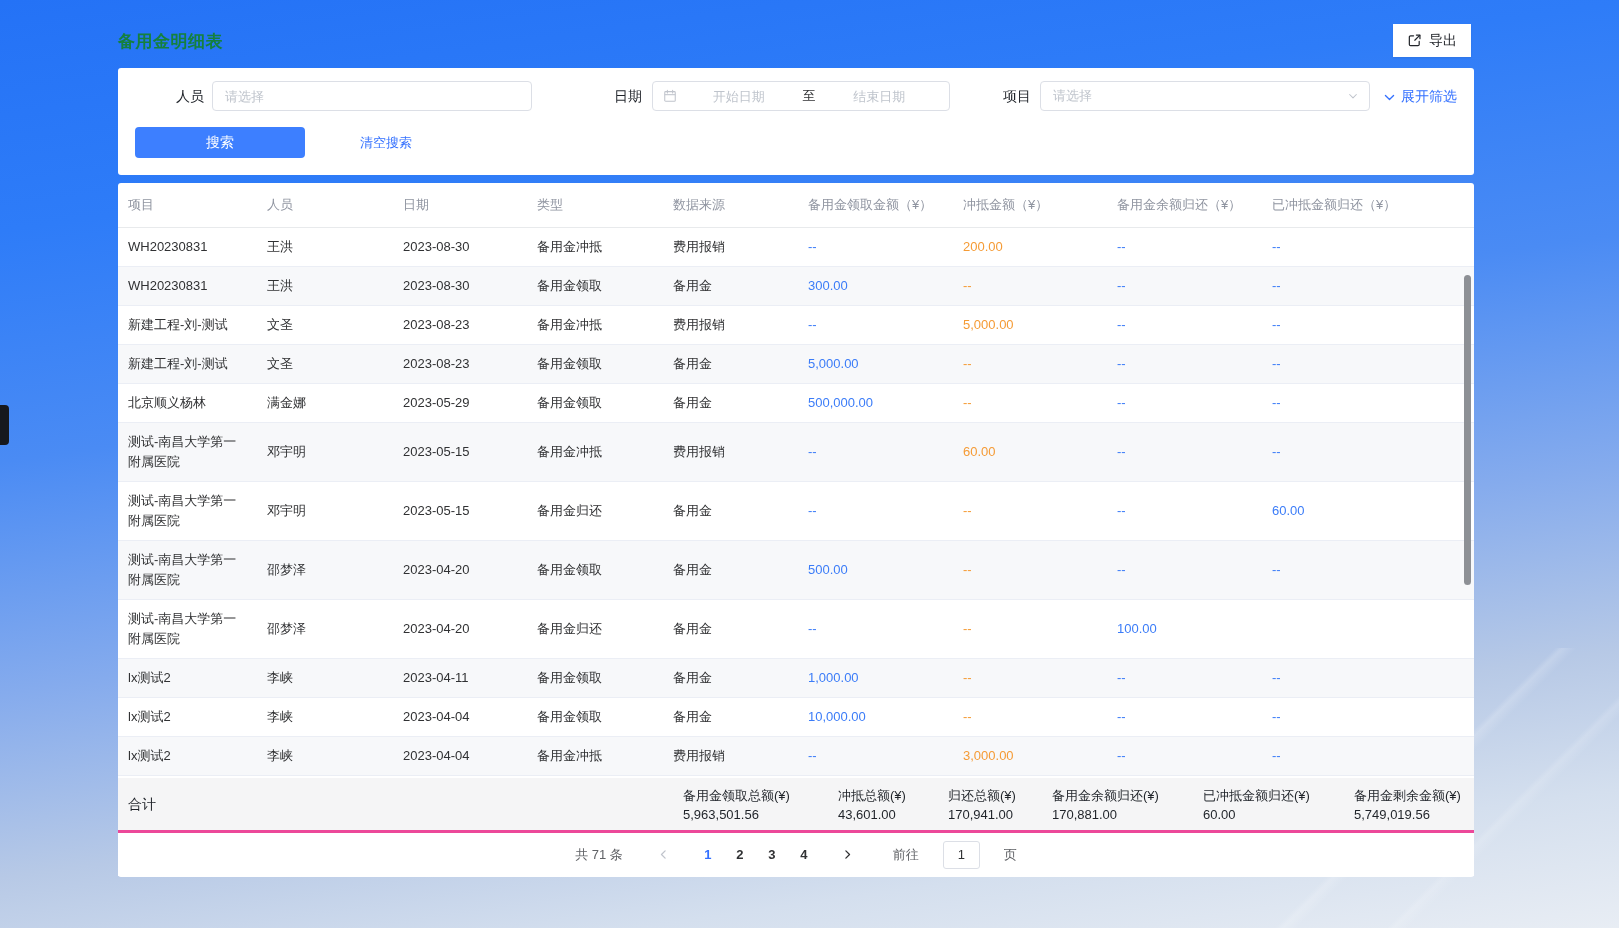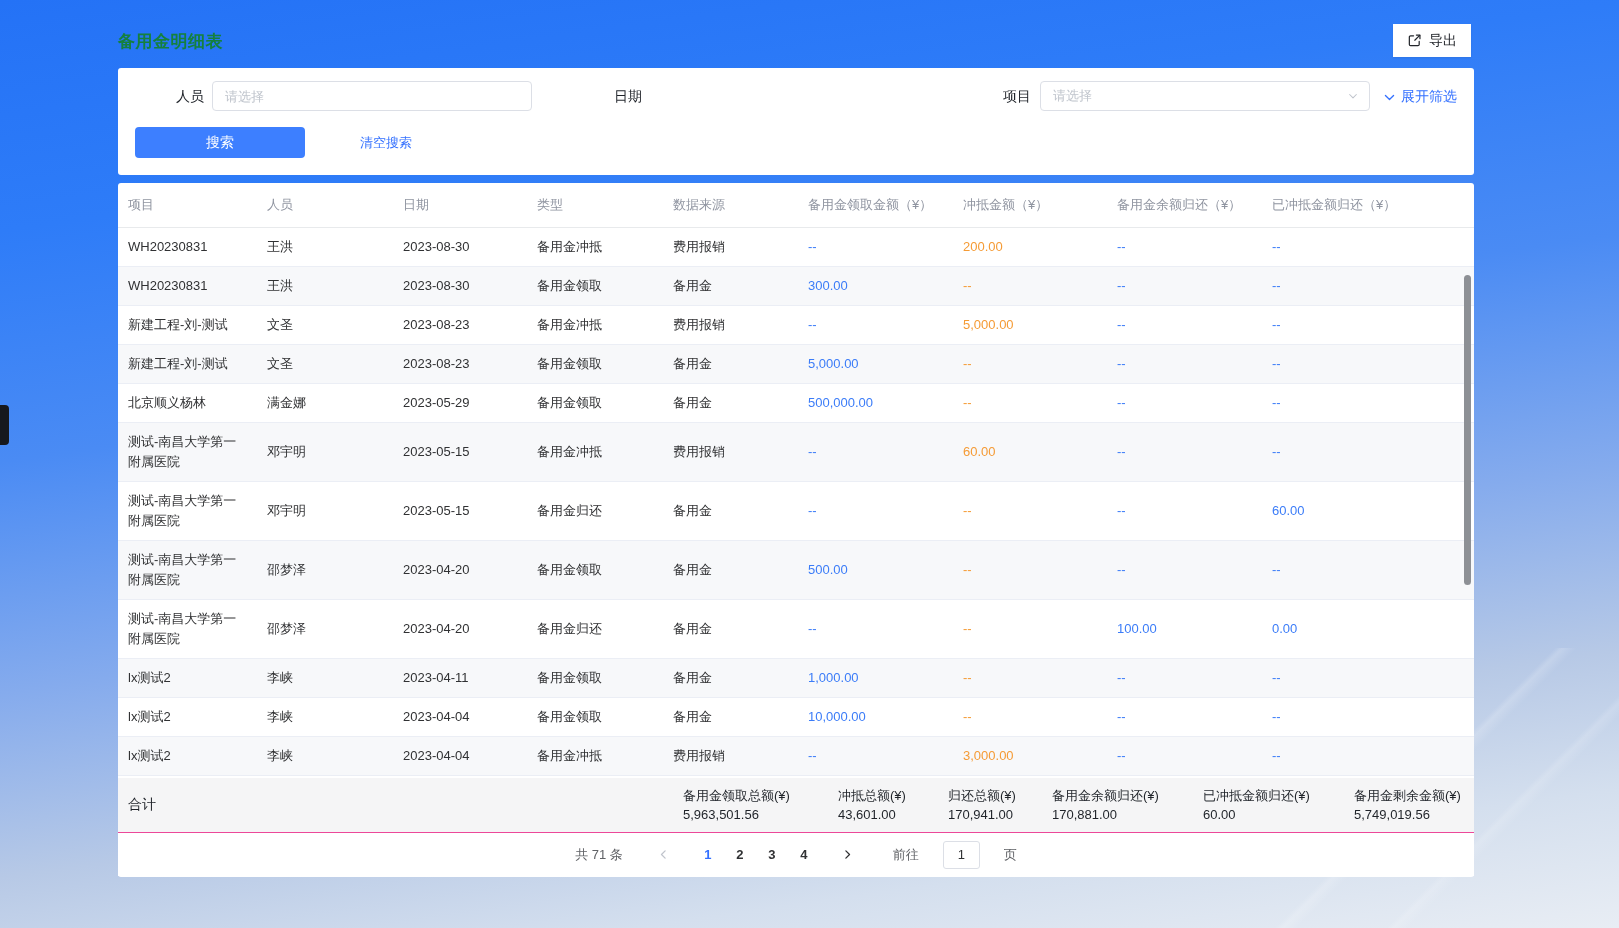--- a/index.html
+++ b/index.html
@@ -48,21 +48,21 @@
   .tr { display:flex; align-items:center; min-height:39px; border-bottom:1px solid #ebeef5; background:#fff; }
   .tr:nth-child(even) { background:#f7f8fa; }
   .td { font-size:13px; color:#303133; padding:9px 10px; line-height:20px; word-break:break-all; }
   .col1{width:139px;} .col2{width:136px;} .col3{width:134px;} .col4{width:136px;} .col5{width:135px;}
   .col6{width:155px;} .col7{width:154px;} .col8{width:155px;} .col9{flex:1;}
   .money.blue { color:var(--money-blue,#3b7cf8); }
   .money.orange { color:var(--money-orange,#f59b35); }
   .scroll-thumb { position:absolute; right:3px; top:47px; width:7px; height:310px; background:#8d9095; border-radius:4px; }
 
   
-  .summary-row { position:relative; height:55px; background:#f5f5f6; border-bottom:1px solid #ec4899; }
+  .summary-row { position:relative; height:55px; background:#f5f5f6; border-bottom:3px solid #ec4899; }
   .summary-label { position:absolute; left:10px; top:18px; font-size:14px; color:#1f2329; }
   .sum-item { position:absolute; top:8px; }
   .sum-item .sl { font-size:13px; color:#1f2329; font-weight:500; line-height:19px; display:block; }
   .sum-item .sv { font-size:13px; color:#1f2329; line-height:19px; display:block; }
   .sum-item:nth-of-type(1){left:565px;} .sum-item:nth-of-type(2){left:720px;} .sum-item:nth-of-type(3){left:830px;}
   .sum-item:nth-of-type(4){left:934px;} .sum-item:nth-of-type(5){left:1085px;} .sum-item:nth-of-type(6){left:1236px;}
 
   
   .pagination { height:43px; display:flex; align-items:center; justify-content:center; gap:18px; background:#fff; }
   .pg-total { font-size:13px; color:#606266; margin-right:10px; }
@@ -94,20 +94,32 @@
     </svg>
   </span>
   <span>导出</span>
 </button>
 
 <div class="filter-card">
   <span class="f-label" style="left:58px;">人员</span>
   <input class="f-input" style="left: 94px; width: 320px;" placeholder="请选择">
 
   <span class="f-label" style="left:496px;">日期</span>
+  <div class="date-box">
+    <span style="display:flex;margin-right:2px;">
+      <svg width="14" height="14" viewBox="0 0 16 16" fill="none">
+        <rect x="2" y="3" width="12" height="11" rx="1" stroke="#c0c4cc" stroke-width="1.2"></rect>
+        <path d="M2 6.5h12" stroke="#c0c4cc" stroke-width="1.2"></path>
+        <path d="M5 1.5v3M11 1.5v3" stroke="#c0c4cc" stroke-width="1.2" stroke-linecap="round"></path>
+      </svg>
+    </span>
+    <input placeholder="开始日期" style="">
+    <span class="date-sep">至</span>
+    <input placeholder="结束日期" style="">
+  </div>
 
   <span class="f-label" style="left:885px;">项目</span>
   <div class="select-box">
     <span class="select-placeholder">请选择</span>
     <span style="display:flex;">
       <svg width="12" height="12" viewBox="0 0 16 16" fill="none">
           <path d="M3.5 6l4.5 4.5L12.5 6" stroke="#c0c4cc" stroke-width="1.4" stroke-linecap="round" stroke-linejoin="round"></path>
         </svg>
     </span>
   </div>
@@ -238,21 +250,20 @@
 
   <div class="tr">
     <div class="td col1">测试-南昌大学第一附属医院</div>
     <div class="td col2">邵梦泽</div>
     <div class="td col3">2023-04-20</div>
     <div class="td col4">备用金归还</div>
     <div class="td col5">备用金</div>
     <div class="td col6 money blue">--</div>
     <div class="td col7 money orange">--</div>
     <div class="td col8 money blue">100.00</div>
-    <div class="td col9 money blue">0.00</div>
   </div>
 
   <div class="tr">
     <div class="td col1">lx测试2</div>
     <div class="td col2">李峡</div>
     <div class="td col3">2023-04-11</div>
     <div class="td col4">备用金领取</div>
     <div class="td col5">备用金</div>
     <div class="td col6 money blue">1,000.00</div>
     <div class="td col7 money orange">--</div>

